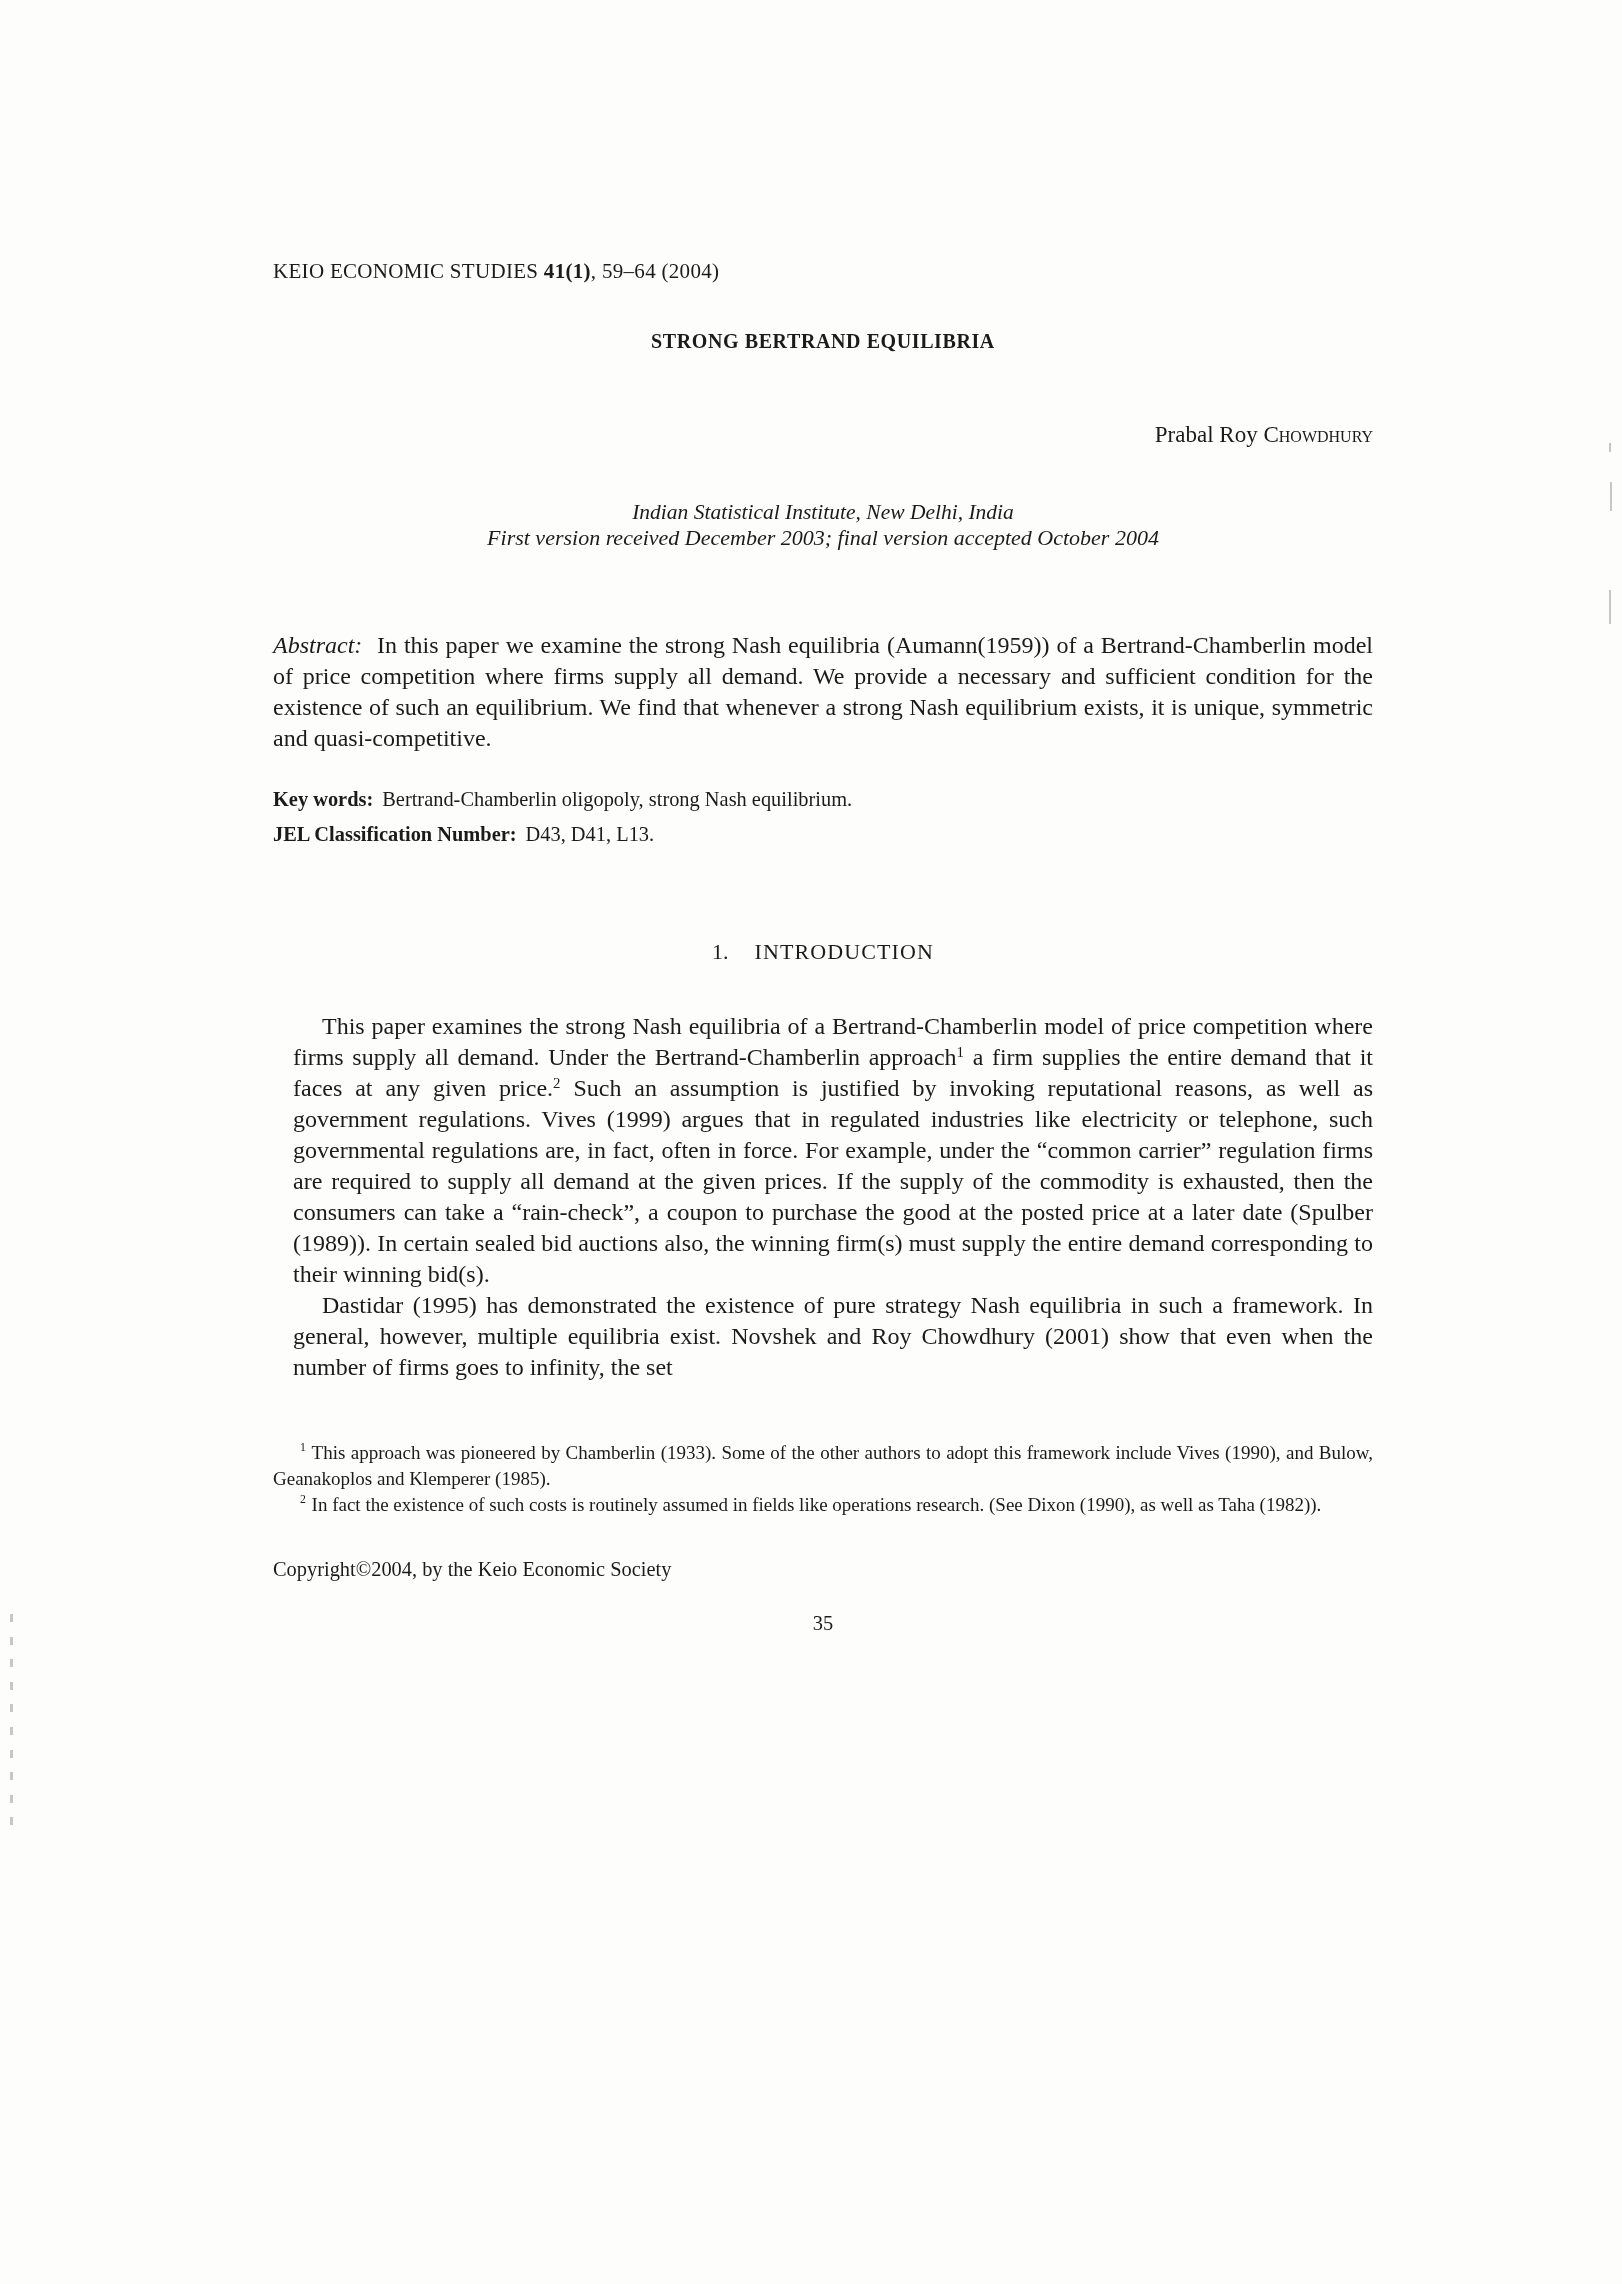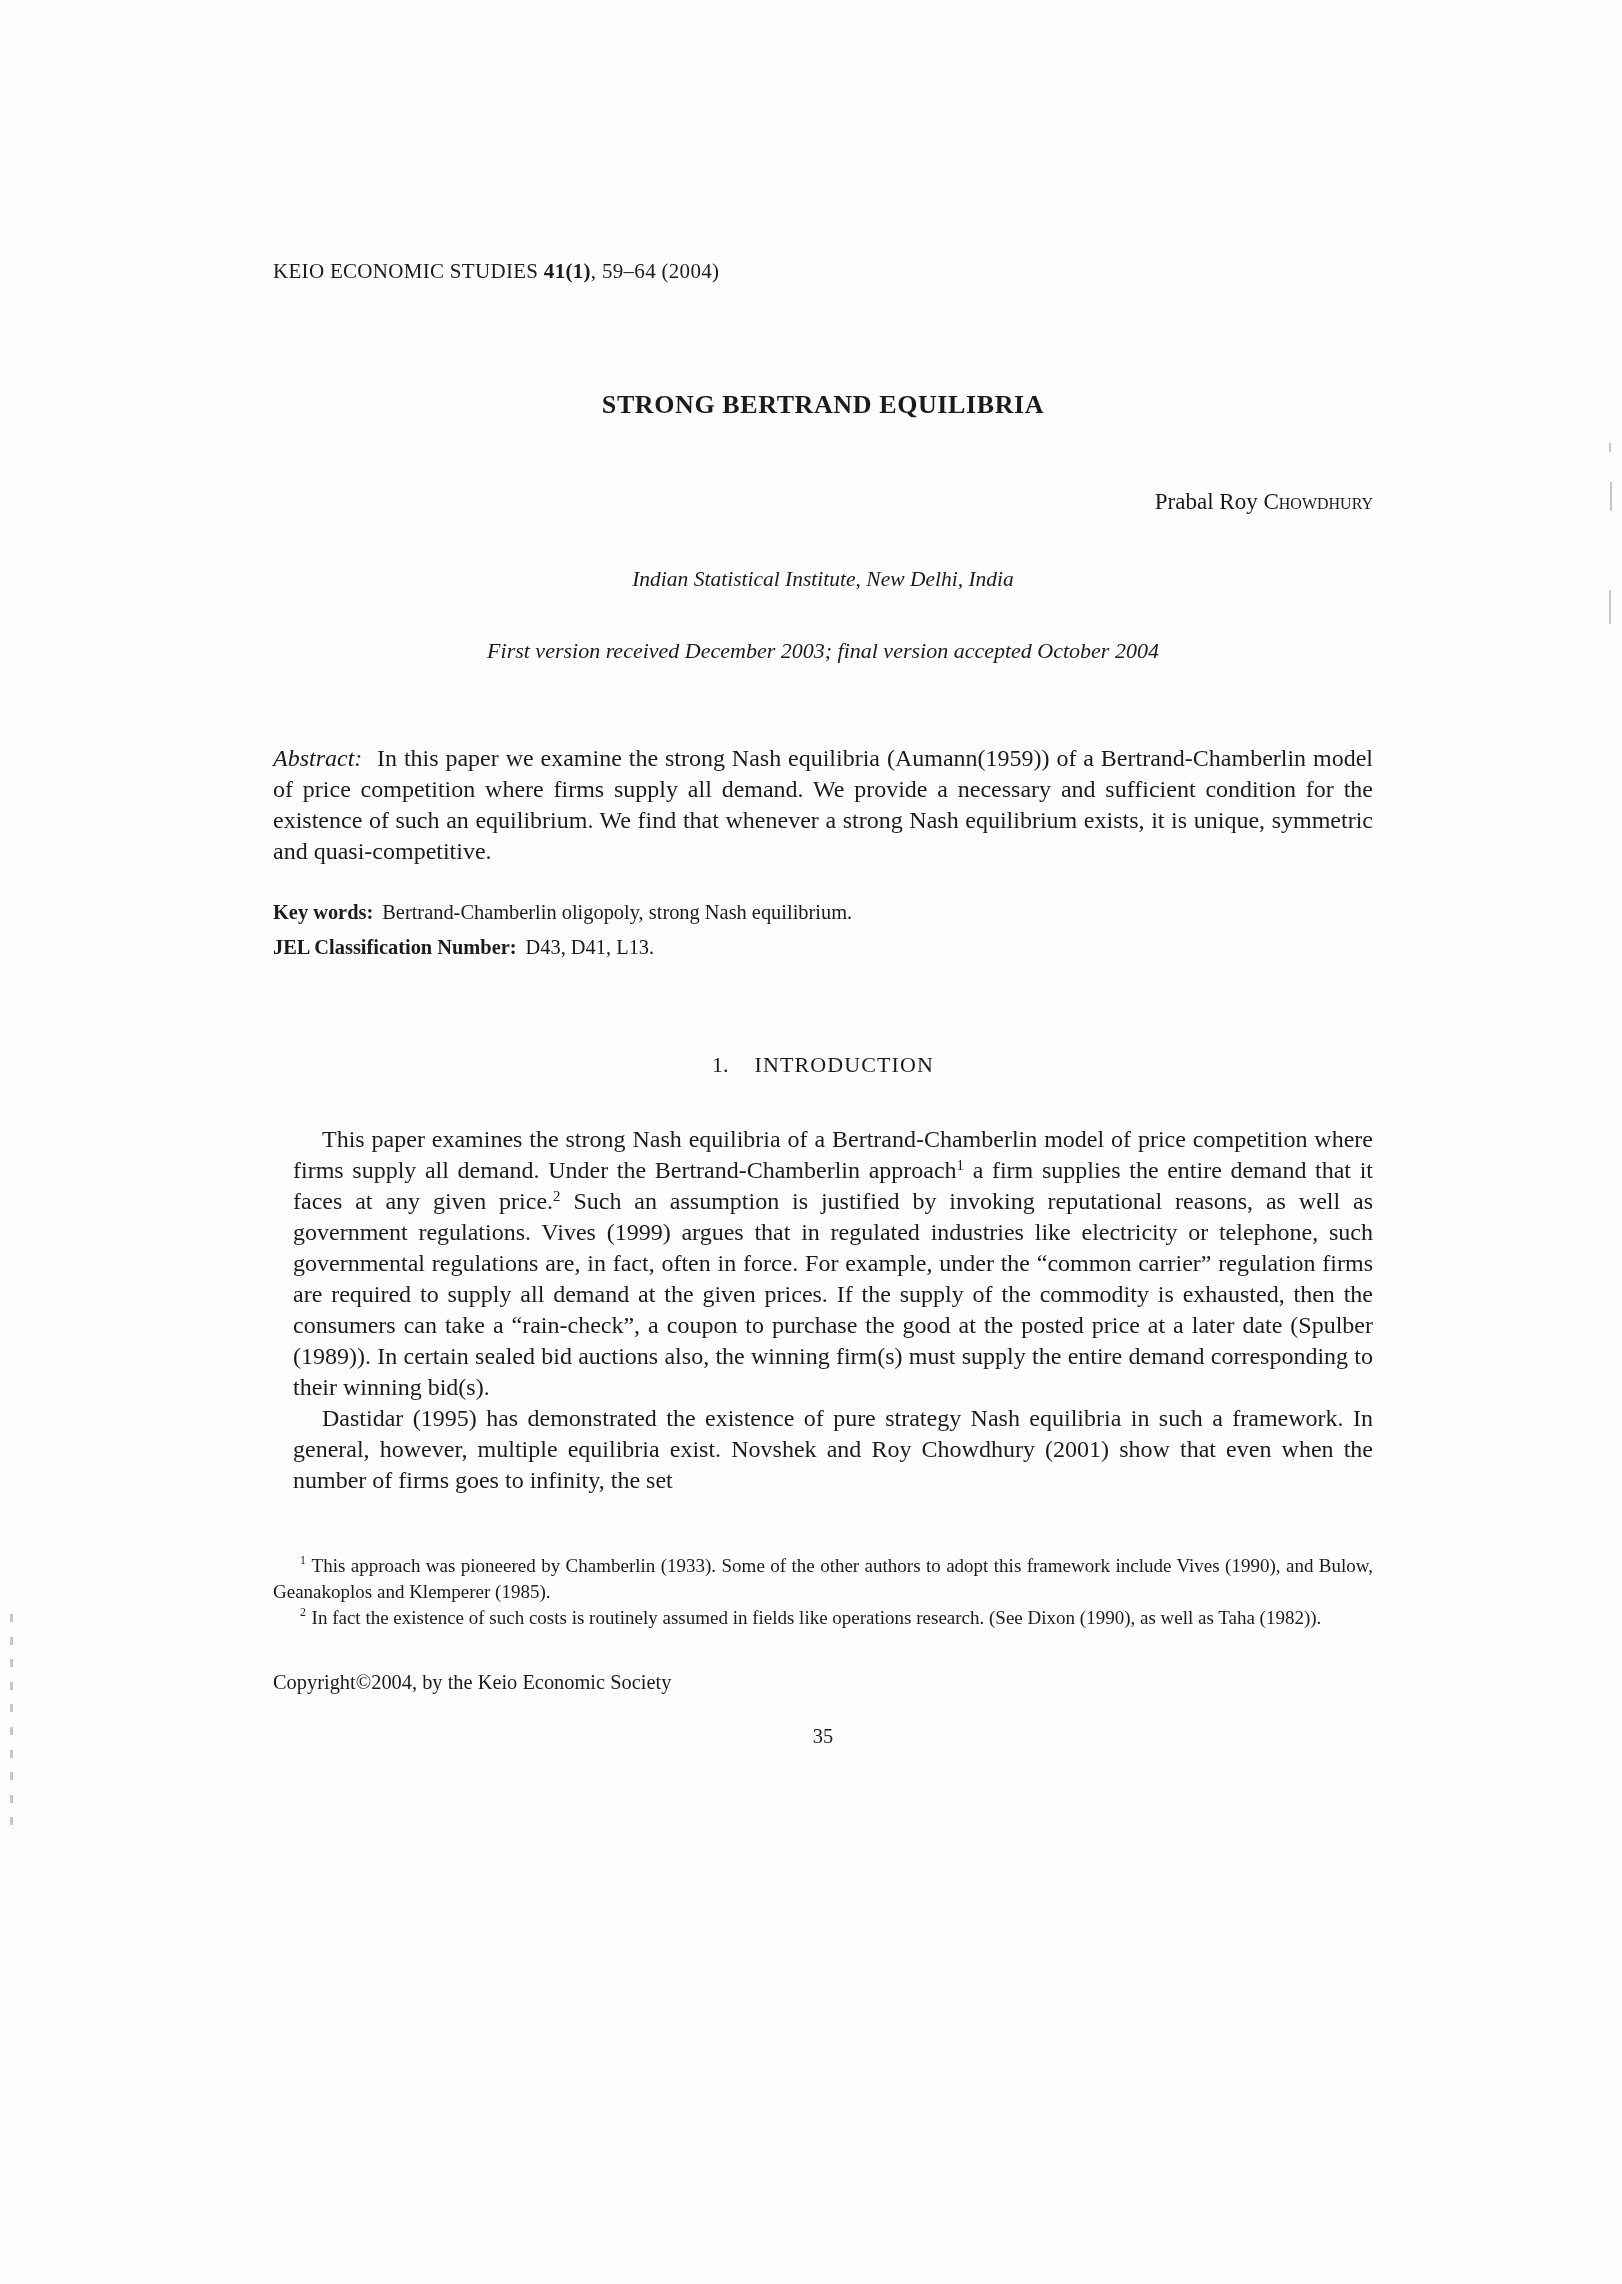--- a/index.html
+++ b/index.html
@@ -19,40 +19,39 @@
     width: 1100px;
   }
   .journal-header {
     padding-top: 259px;
     font-size: 21px;
     letter-spacing: 0.3px;
   }
   .bold { font-weight: bold; }
   .italic { font-style: italic; }
   .title {
-    margin: 106px 0 0 0;
+    margin: 46px 0 0 0;
     text-align: center;
-    font-size: 26px;
+    font-size: 20px;
     font-weight: bold;
     letter-spacing: 0.6px;
   }
   .author {
     margin-top: 69px;
     text-align: right;
     font-size: 23px;
   }
   .smallcaps { font-variant: small-caps; }
   .affiliation {
     margin-top: 52px;
     text-align: center;
     font-style: italic;
     font-size: 21.5px;
   }
   .received {
-    margin-top: 46px;
     text-align: center;
     font-style: italic;
     font-size: 22px;
   }
   .abstract {
     margin: 79px 0 0 0;
     font-size: 24px;
     line-height: 31px;
     text-align: justify;
   }

